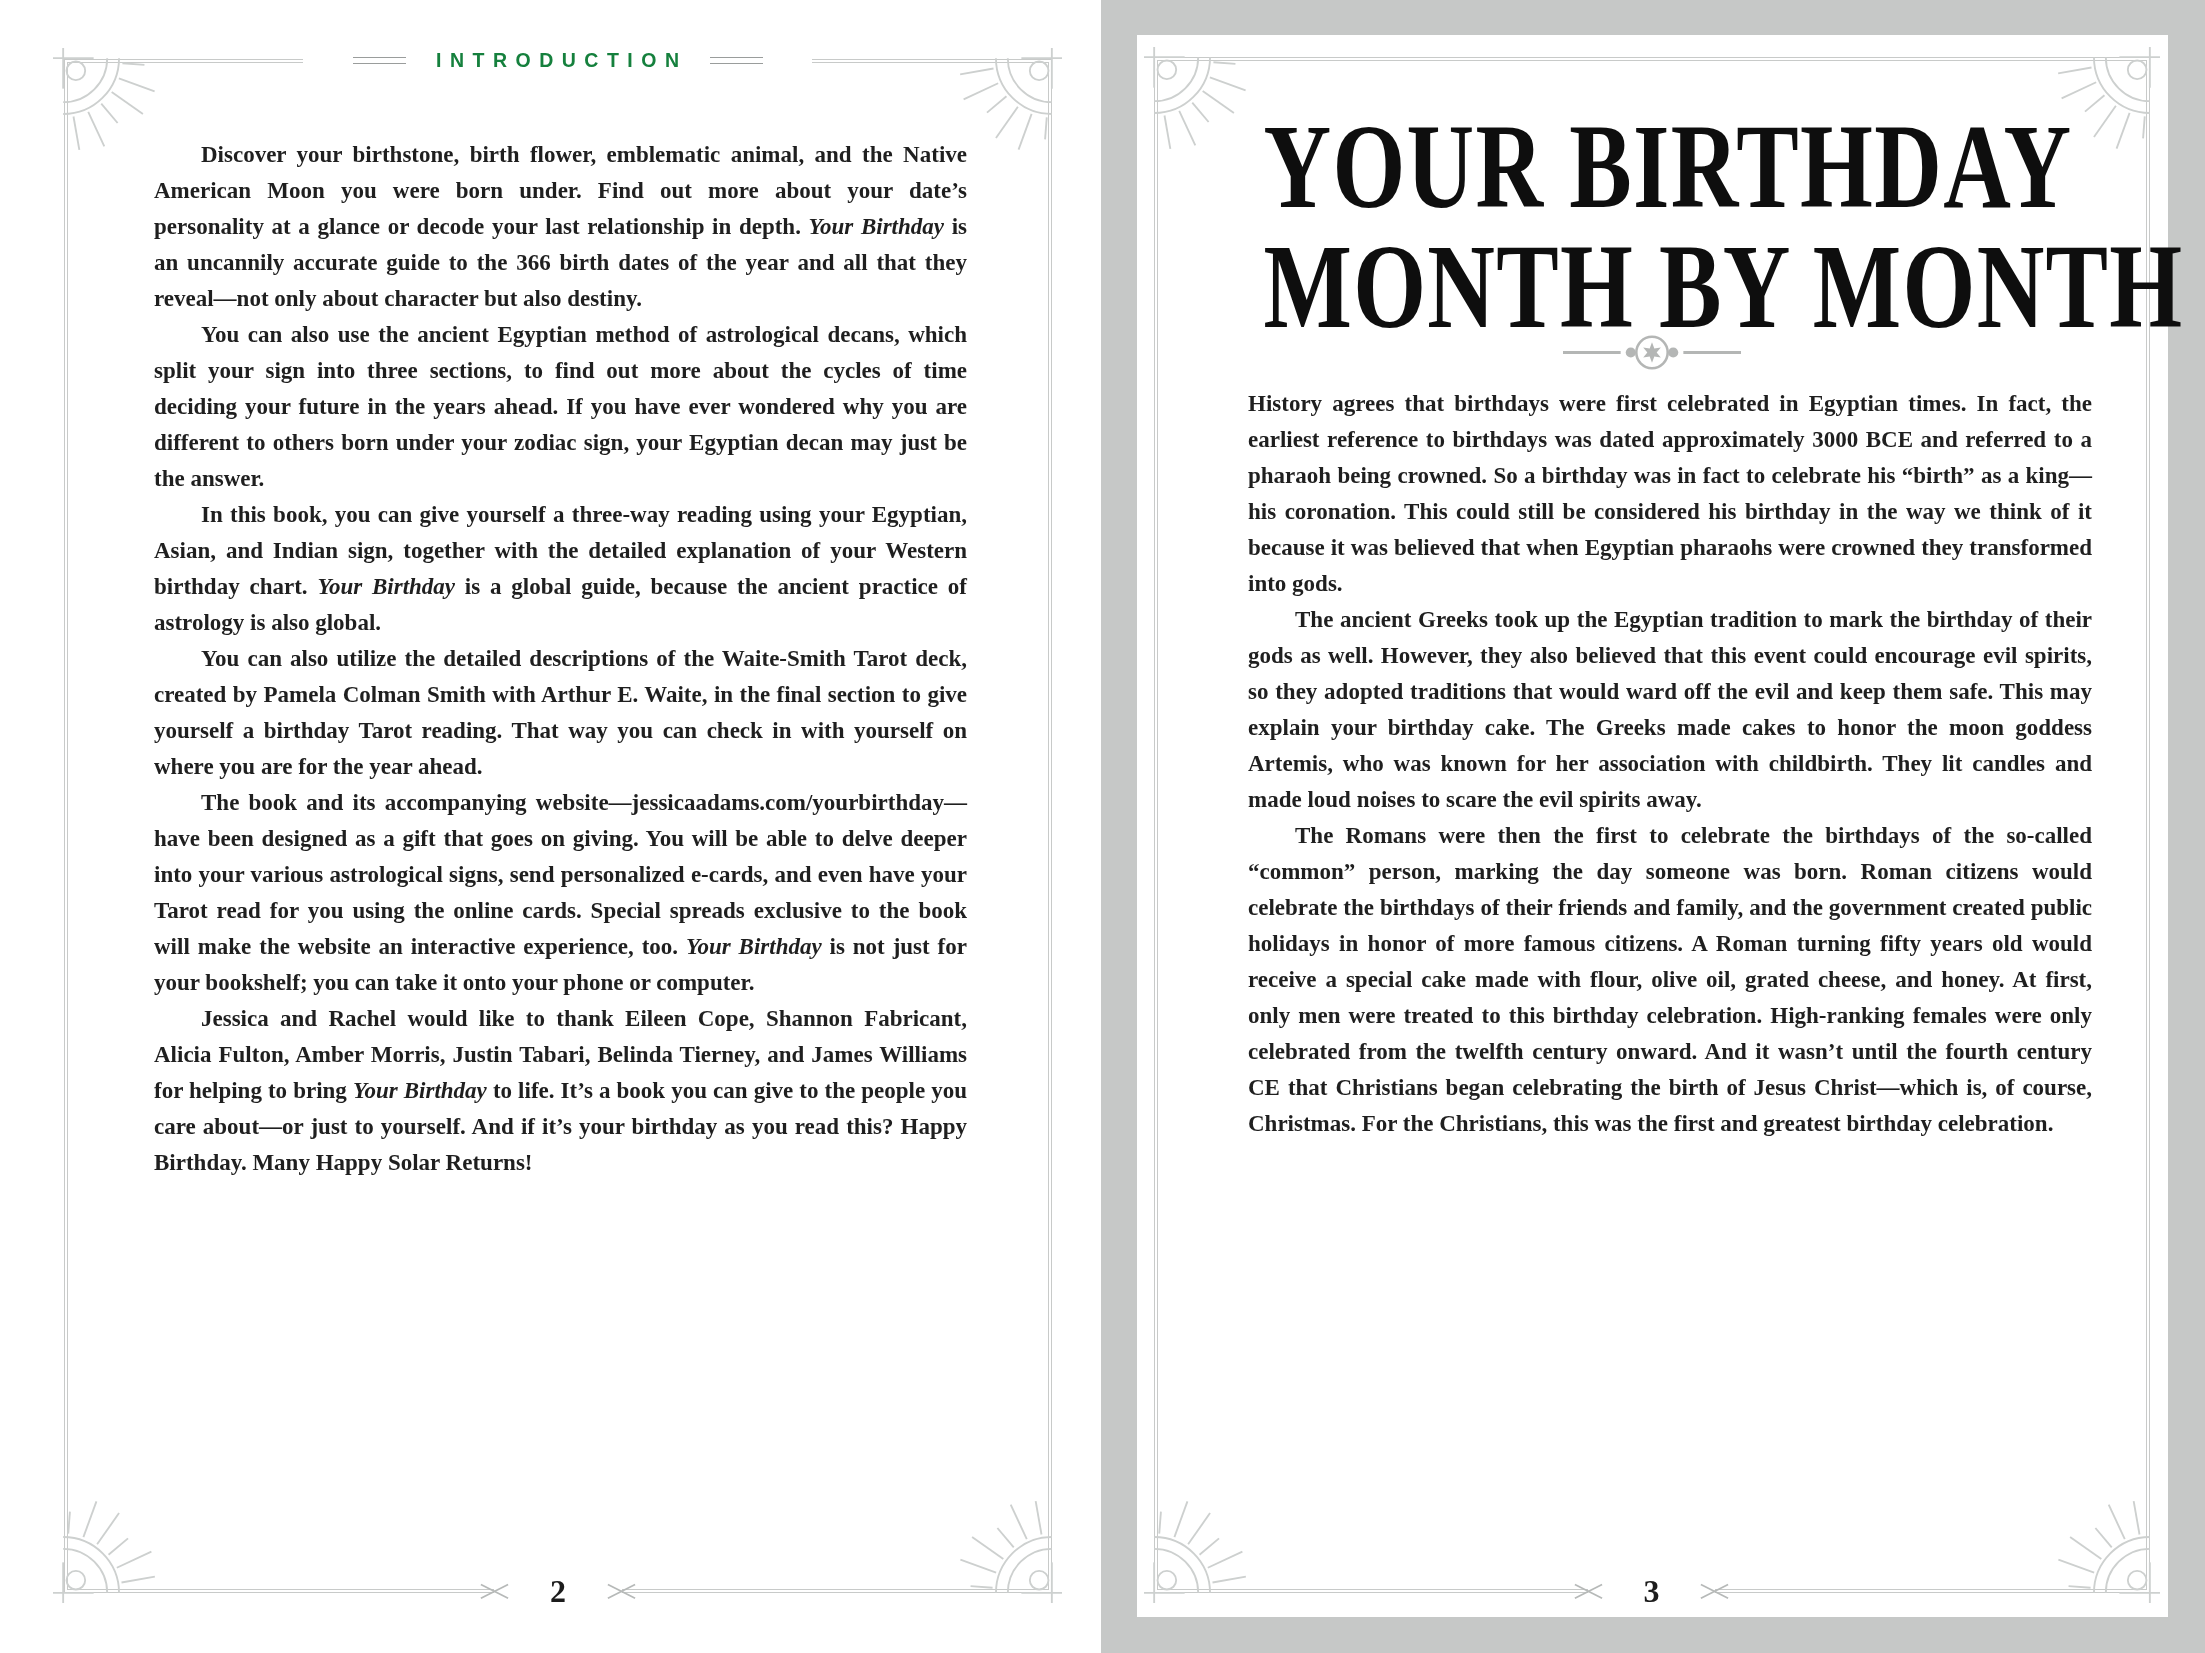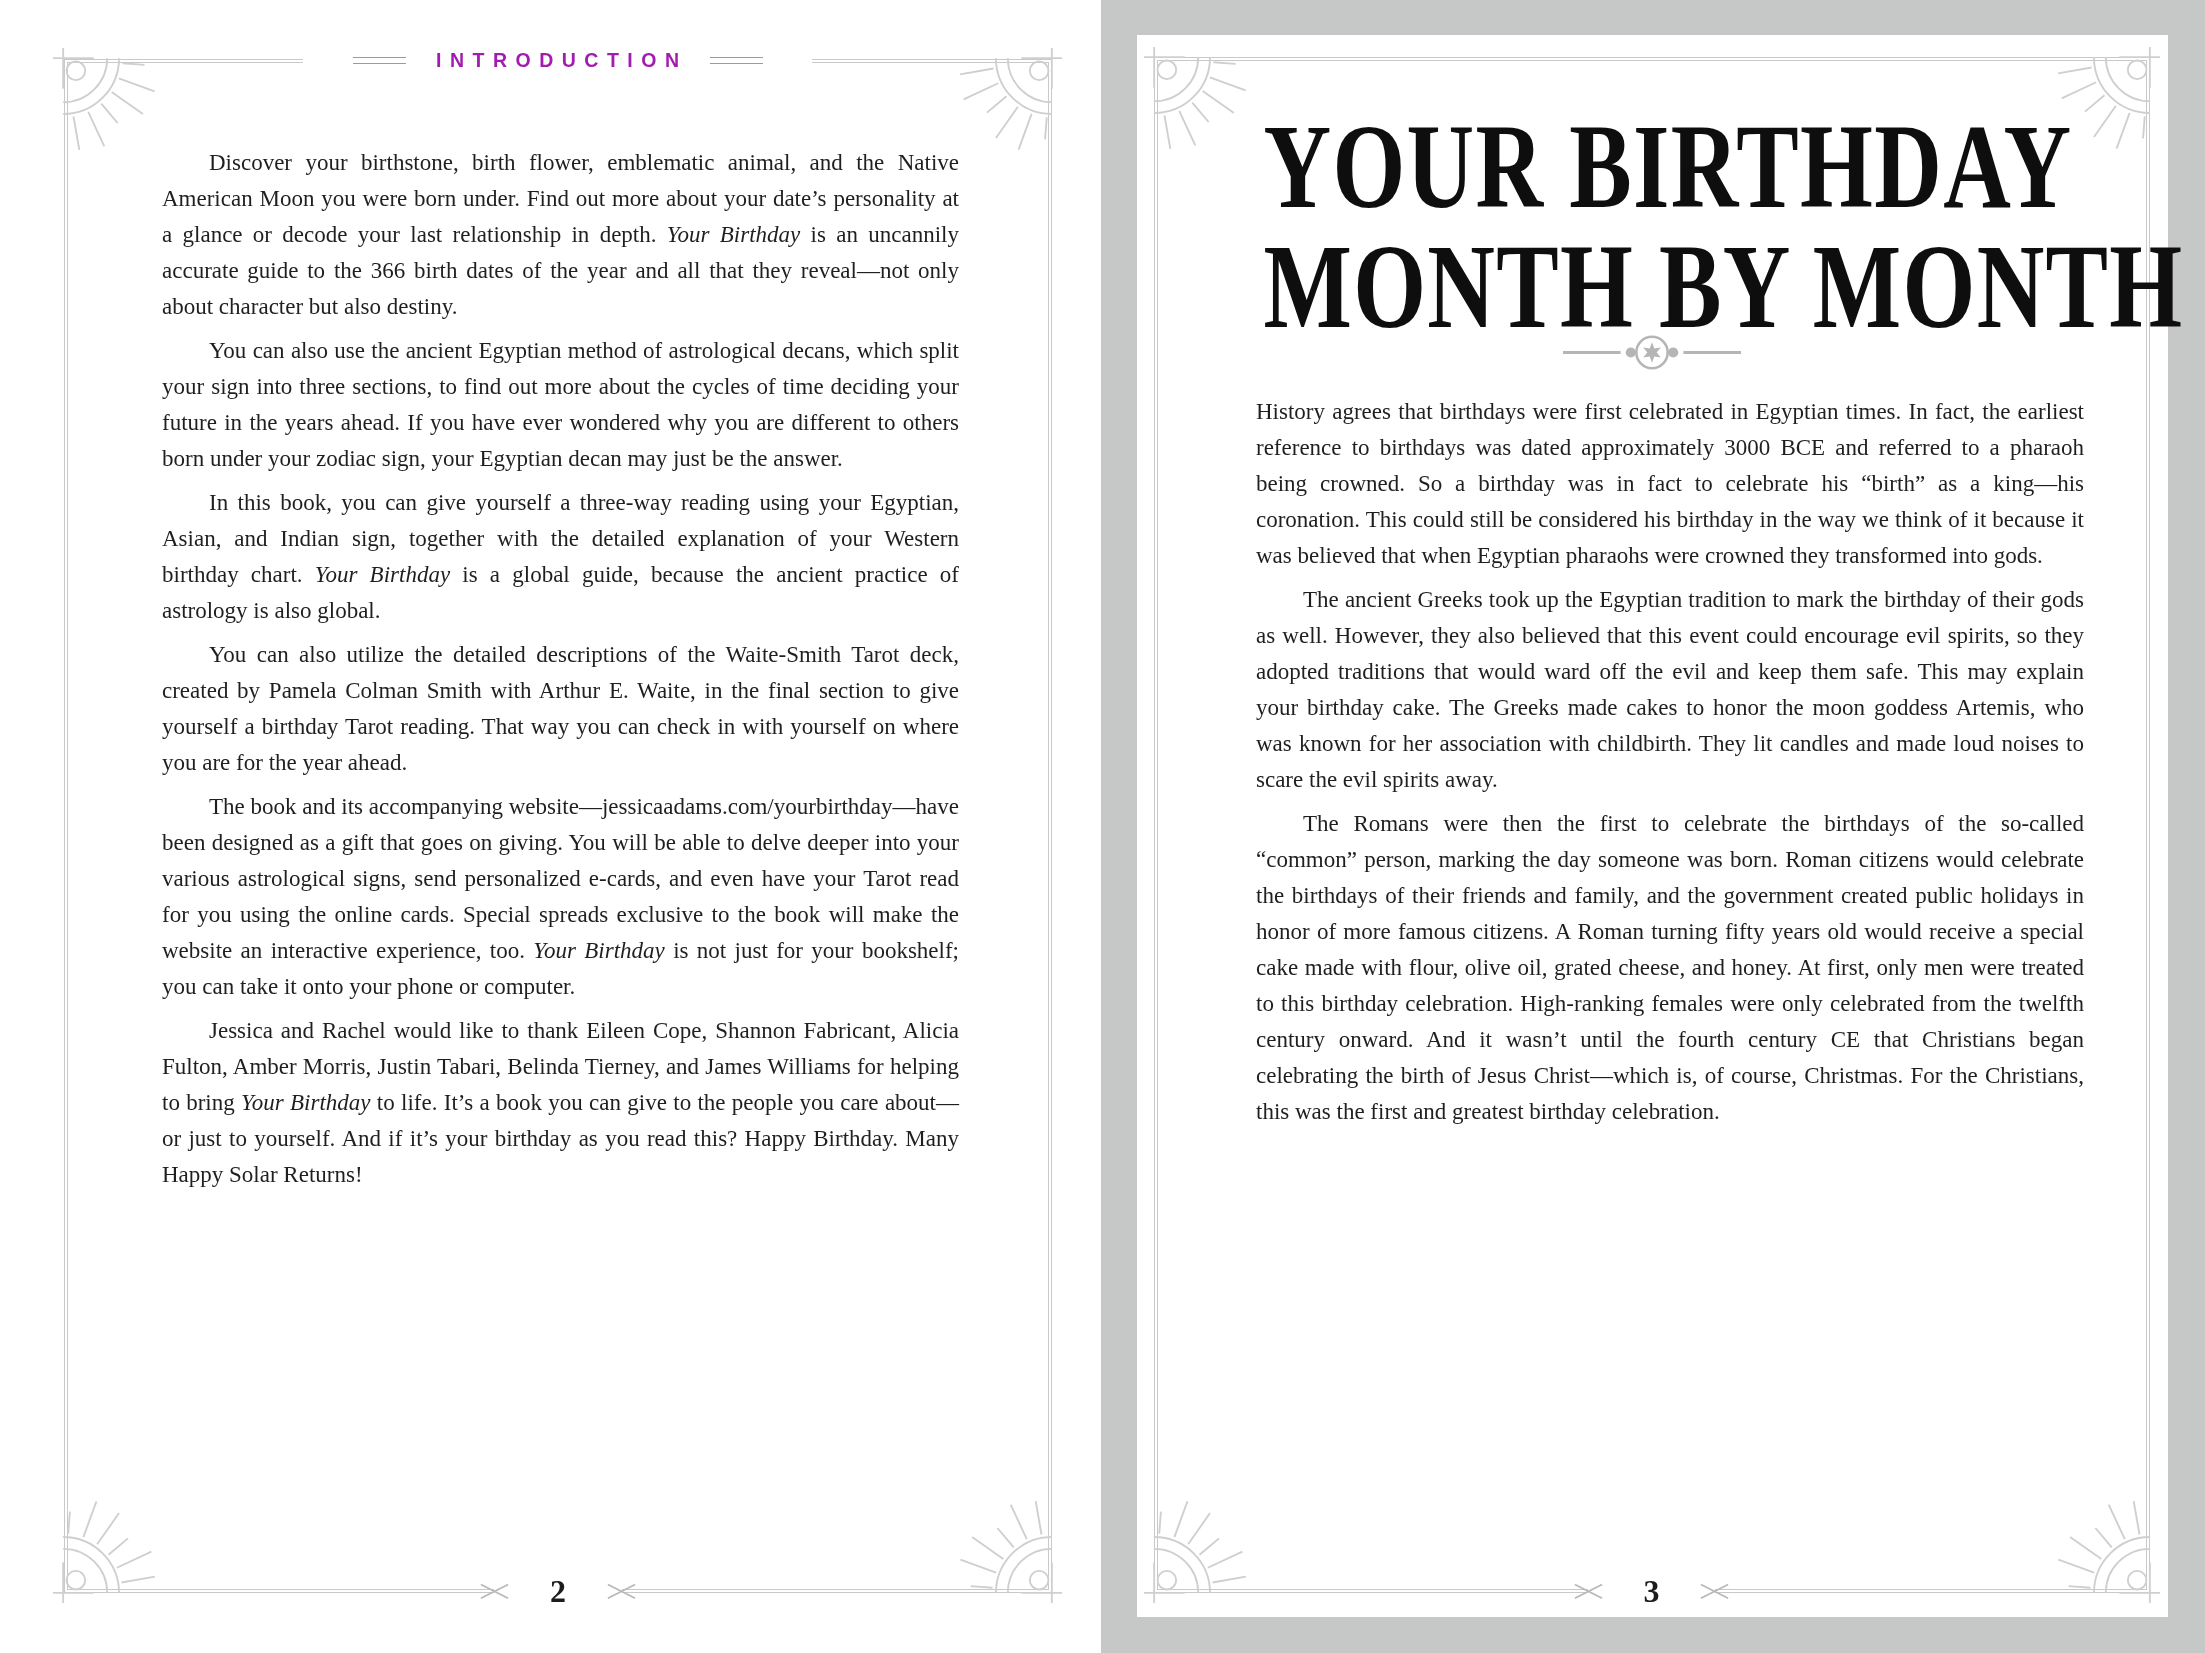--- a/index.html
+++ b/index.html
@@ -29,31 +29,31 @@
   .right-page .corner.tr{left:896px;top:12px;}
   .right-page .corner.br{left:896px;top:1441px;}
   .right-page .corner.bl{left:6.8px;top:1441px;}
   
   .runhead{
     position:absolute;left:303px;top:37px;width:509px;height:47px;
     background:#ffffff;display:flex;align-items:center;justify-content:center;gap:22px;
   }
   .rh-text{
     font-family:"Liberation Sans",sans-serif;font-size:19.5px;font-weight:600;
-    letter-spacing:8.5px;color:#a21caf;white-space:nowrap;padding-left:8.5px;
+    letter-spacing:8.5px;color:#15803d;white-space:nowrap;padding-left:8.5px;
   }
   .rh-rule{
     width:53px;height:7.6px;box-sizing:border-box;
     border-top:1.7px solid #9a9d9c;border-bottom:1.7px solid #9a9d9c;
   }
   
   .body-col{position:absolute;font-size:23px;line-height:36px;}
   .left-page .body-col{left:154px;top:137px;width:813px;}
   .right-page .body-col{left:111px;top:351px;width:844px;}
-  .para{margin:8px;text-align:justify;}
+  .para{margin:0;text-align:justify;font-weight:bold;}
   .para.indent{text-indent:47px;}
   .para i{font-style:italic;}
   
   .title{position:absolute;left:17px;top:72px;width:996px;margin:0;color:#0e0e0e;text-align:center;}
   .title-line{
     font-family:"Liberation Serif",serif;font-weight:700;font-size:120px;line-height:120px;
     letter-spacing:1.7px;white-space:nowrap;transform:scaleX(0.78);transform-origin:50% 50%;
   }
   .divider{position:absolute;left:17px;top:297px;width:996px;display:flex;justify-content:center;}
   

